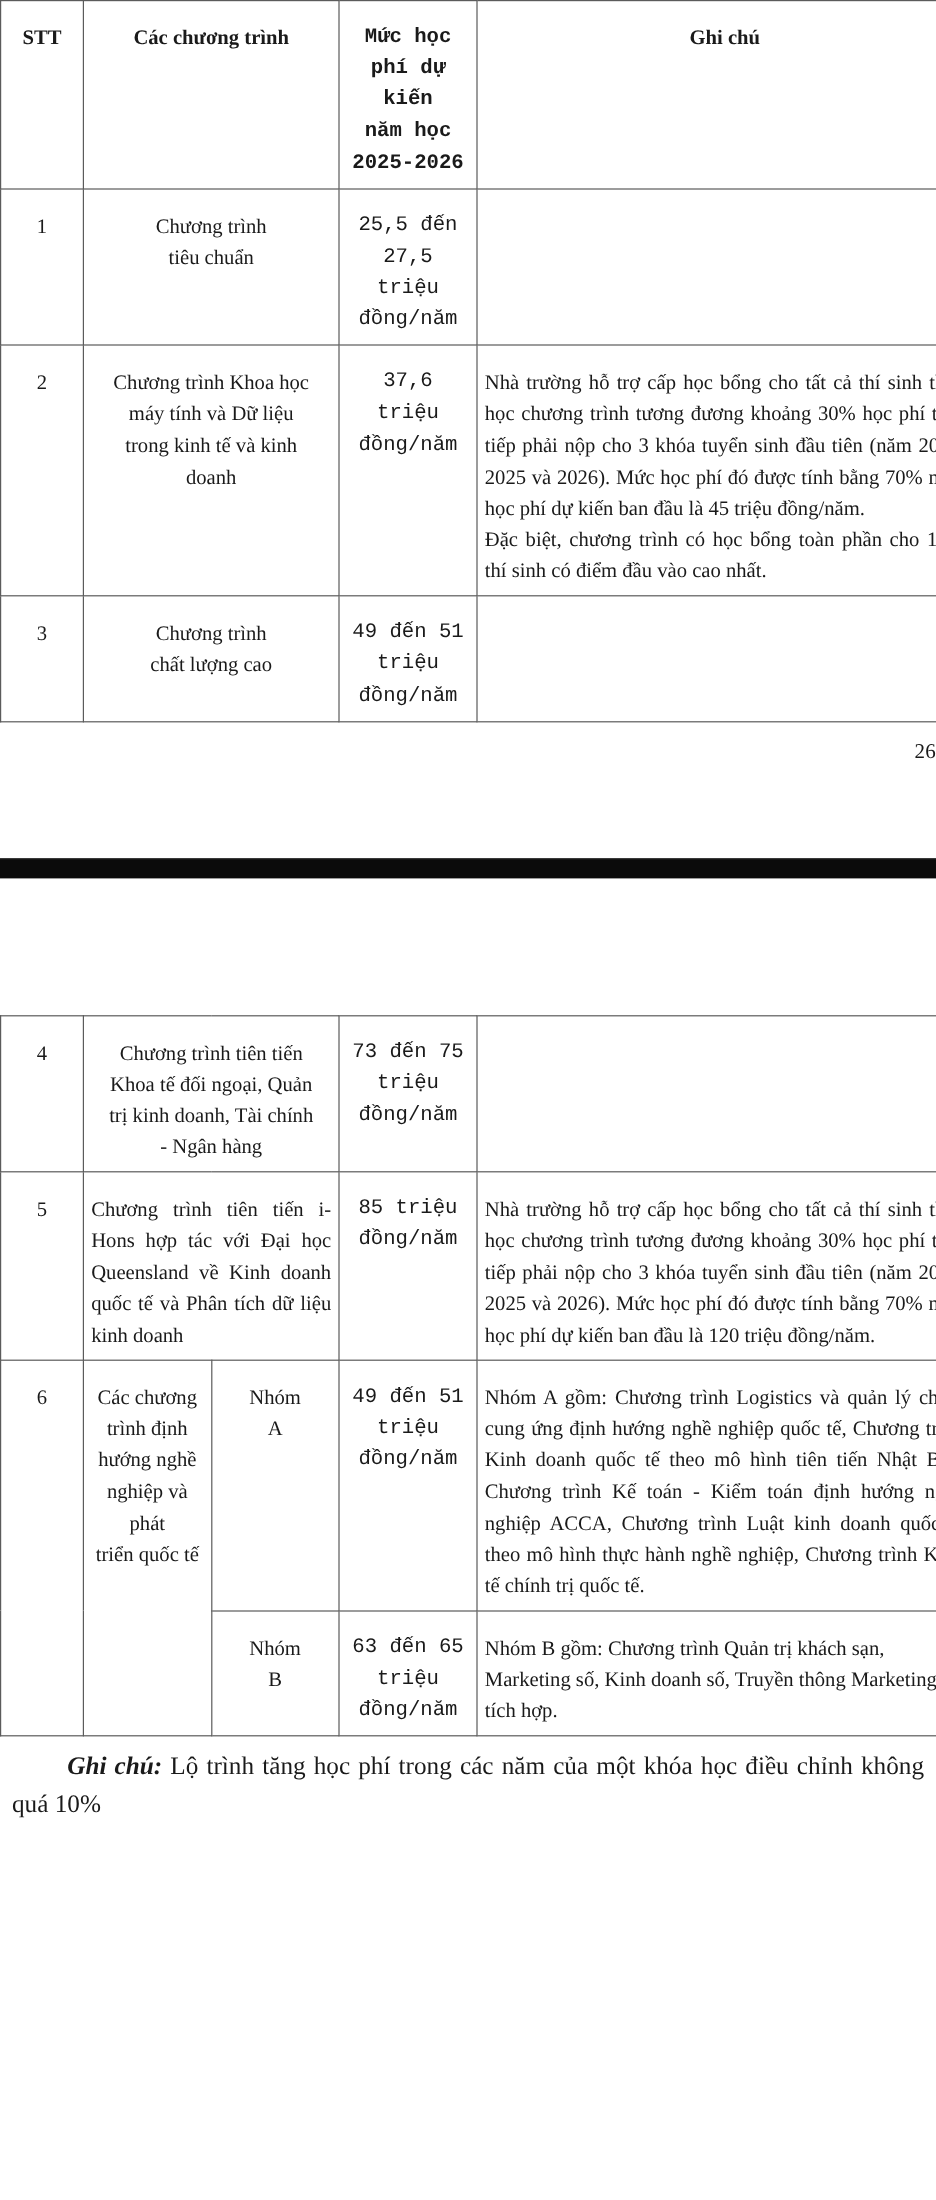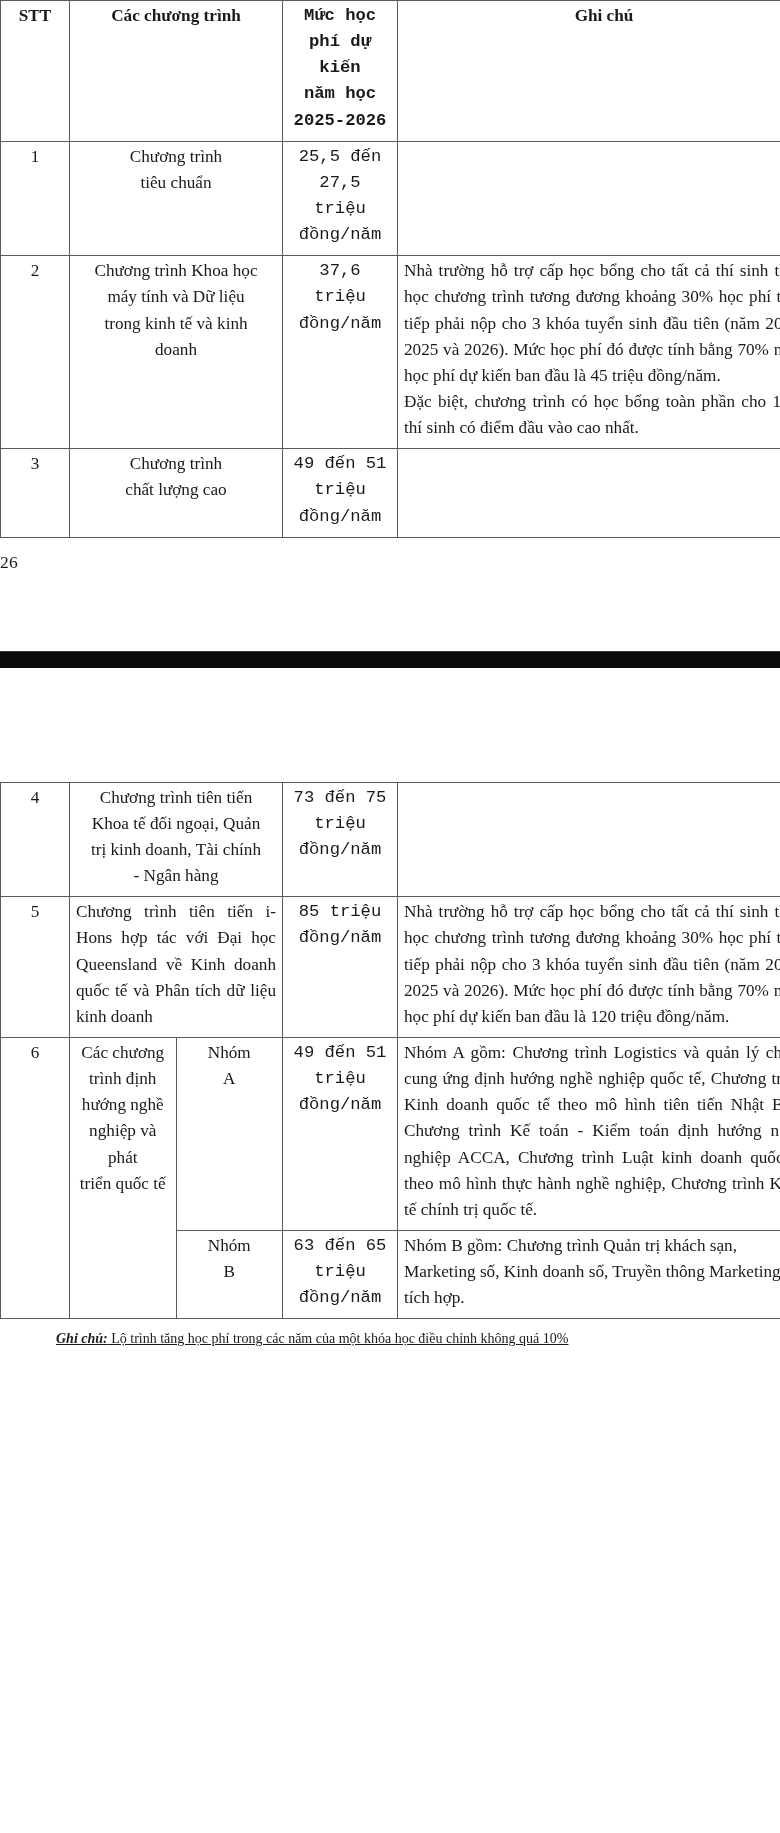--- a/index.html
+++ b/index.html
@@ -24,21 +24,21 @@
   .doc-table {
     border-collapse: collapse;
     table-layout: fixed;
     width: 760px;
     margin: 0 auto;
     background: #fff;
   }
   .doc-table td, .doc-table th {
     border: 1.3px solid #5b5b5b;
     vertical-align: top;
-    padding: 2px 6px 7px 6px;
+    padding: 18px 6px 7px 6px;
     font-size: 17.2px;
     line-height: 1.52;
     font-weight: 400;
   }
   .doc-table th {
     text-align: center;
     font-weight: bold;
     vertical-align: top;
   }
 
@@ -49,47 +49,46 @@
 
   
   .c-prog-narrow { width: 144px; text-align: center; }
   .c-group       { width: 56px;  text-align: center; margin-top: 44px; }
   td.just   { text-align: justify; text-align-last: left; hyphens: none; }
 
   .cell-lines > span { display: block; }
 
   
   .page-number {
-    text-align: left;
+    text-align: right;
     font-size: 17.5px;
     margin: 14px 0 0 0;
     letter-spacing: .2px;
   }
 
   
   .page-break {
     width: 100%;
     height: 17px;
     background: #0b0b0b;
     margin: 78px 0 0 0;
     box-shadow: 0 1px 0 #3a3a3a inset;
   }
 
   .gap-after-break { height: 114px; }
 
   
   .footnote {
     width: 760px;
     margin: 9px auto 0 auto;
-    font-size: 14px;
+    font-size: 21px;
     line-height: 1.5;
     text-indent: 46px;
     text-align: justify;
     text-align-last: left;
-    text-decoration: underline;
   }
   .footnote .lead {
     font-style: italic;
     font-weight: 600;
   }
 
   .spacer-bottom { height: 18px; }
 </style>
 </head>
 <body>

